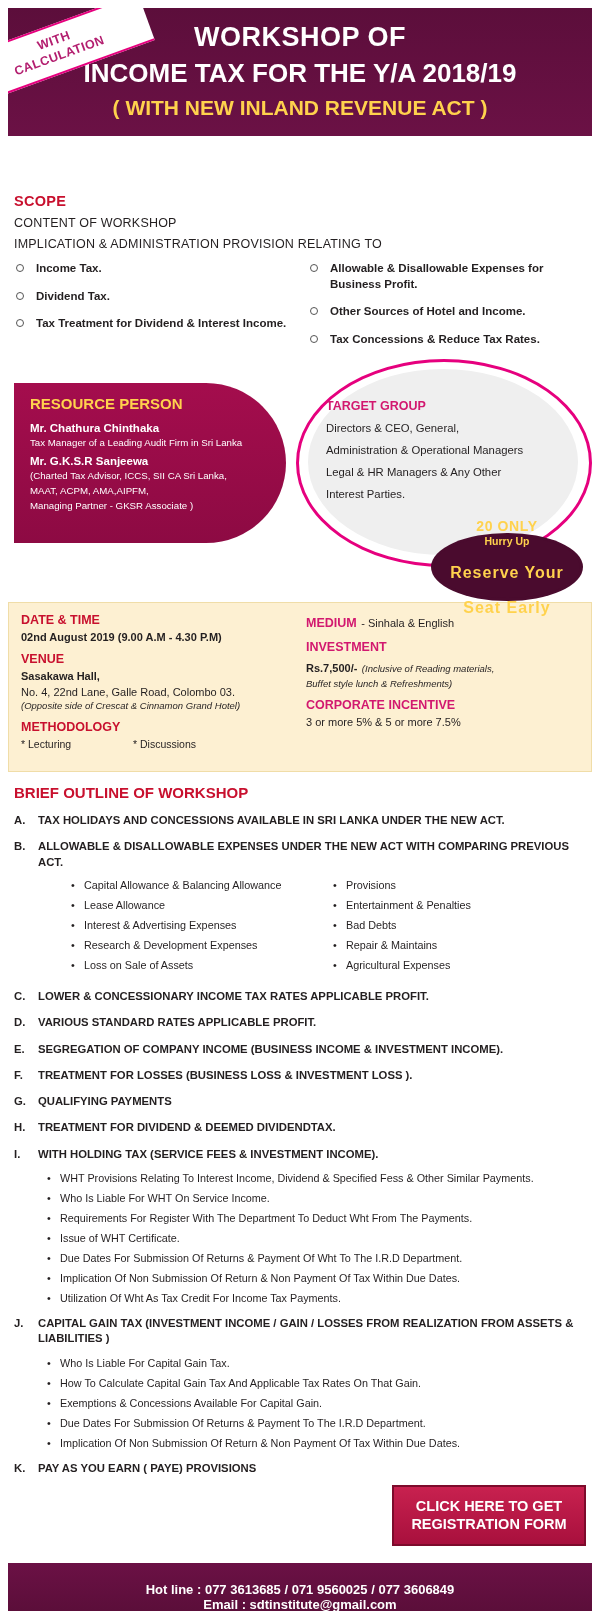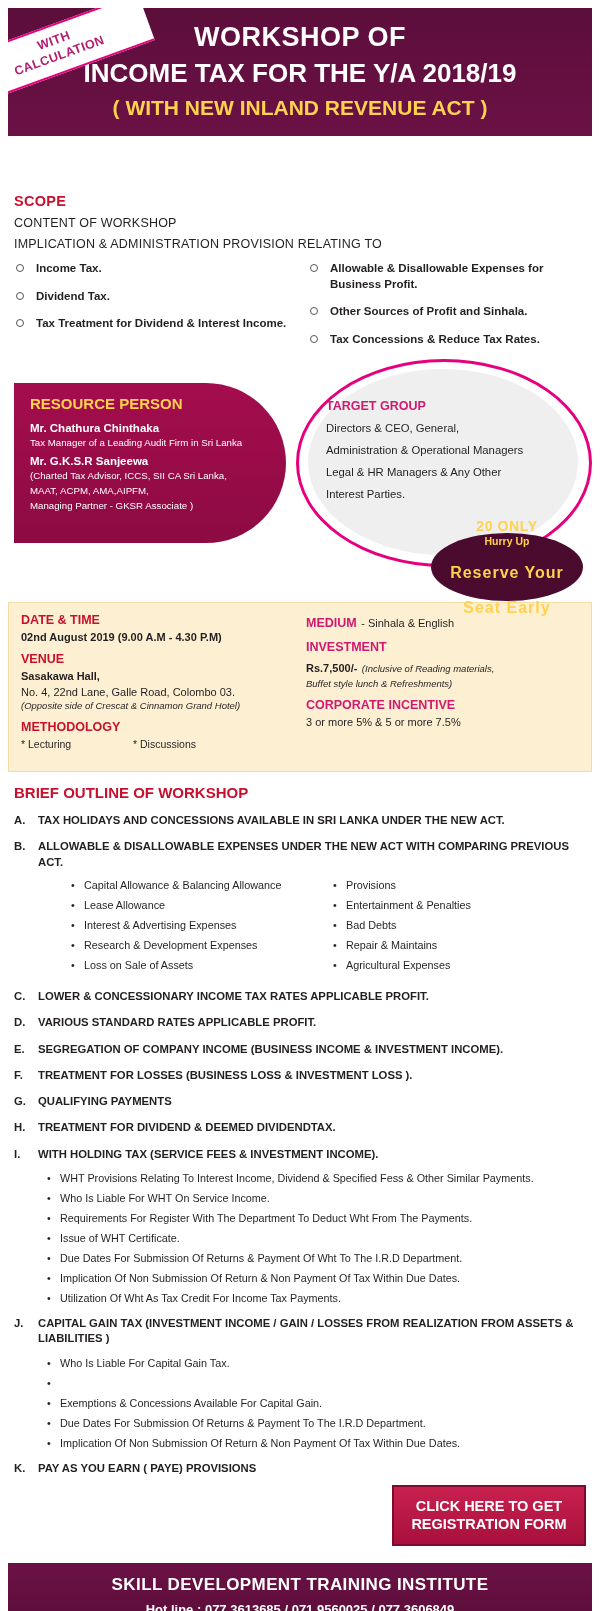--- a/index.html
+++ b/index.html
@@ -175,21 +175,21 @@
           <span class="txt">Tax Treatment for Dividend &amp; Interest Income.</span>
         </div>
       </div>
       <div class="scope-col right">
         <div class="scope-item">
           <i class="bullet-o"></i>
           <span class="txt">Allowable &amp; Disallowable Expenses for Business Profit.</span>
         </div>
         <div class="scope-item">
           <i class="bullet-o"></i>
-          <span class="txt">Other Sources of Profit and Sinhala.</span>
+          <span class="txt">Other Sources of Hotel and Income.</span>
         </div>
         <div class="scope-item">
           <i class="bullet-o"></i>
           <span class="txt">Tax Concessions &amp; Reduce Tax Rates.</span>
         </div>
       </div>
     </div>
   </div>
 
   <div class="mid">
@@ -385,20 +385,21 @@
       <span class="ltr">J.</span>
       <span class="txt">CAPITAL GAIN TAX  (INVESTMENT INCOME / GAIN / LOSSES FROM REALIZATION FROM ASSETS &amp; LIABILITIES )</span>
     </div>
     <div class="sub-list">
       <div class="sub-li">
           <span class="dot">•</span>
           <span>Who Is Liable For Capital Gain Tax.</span>
         </div>
       <div class="sub-li">
           <span class="dot">•</span>
+          <span>How To Calculate Capital Gain Tax And Applicable Tax Rates On That Gain.</span>
         </div>
       <div class="sub-li">
           <span class="dot">•</span>
           <span>Exemptions &amp; Concessions Available For Capital Gain.</span>
         </div>
       <div class="sub-li">
           <span class="dot">•</span>
           <span>Due Dates For Submission Of Returns &amp; Payment To The I.R.D Department.</span>
         </div>
       <div class="sub-li">
@@ -414,19 +415,18 @@
   </div>
 
   <div class="cta-wrap">
     <div class="cta">
       <div>CLICK HERE TO GET</div>
       <div>REGISTRATION FORM</div>
     </div>
   </div>
 
   <div class="footer">
-    <div class="f1">SKILL DEVELOPMENT TRAINING INSTITUTE</div>
     <div class="f2">Hot line : 077 3613685 / 071 9560025 / 077 3606849</div>
     <div class="f3">Email : sdtinstitute@gmail.com</div>
   </div>
 
   <div class="corner-mark">FAT</div>
 </div>
 
 </body></html>

